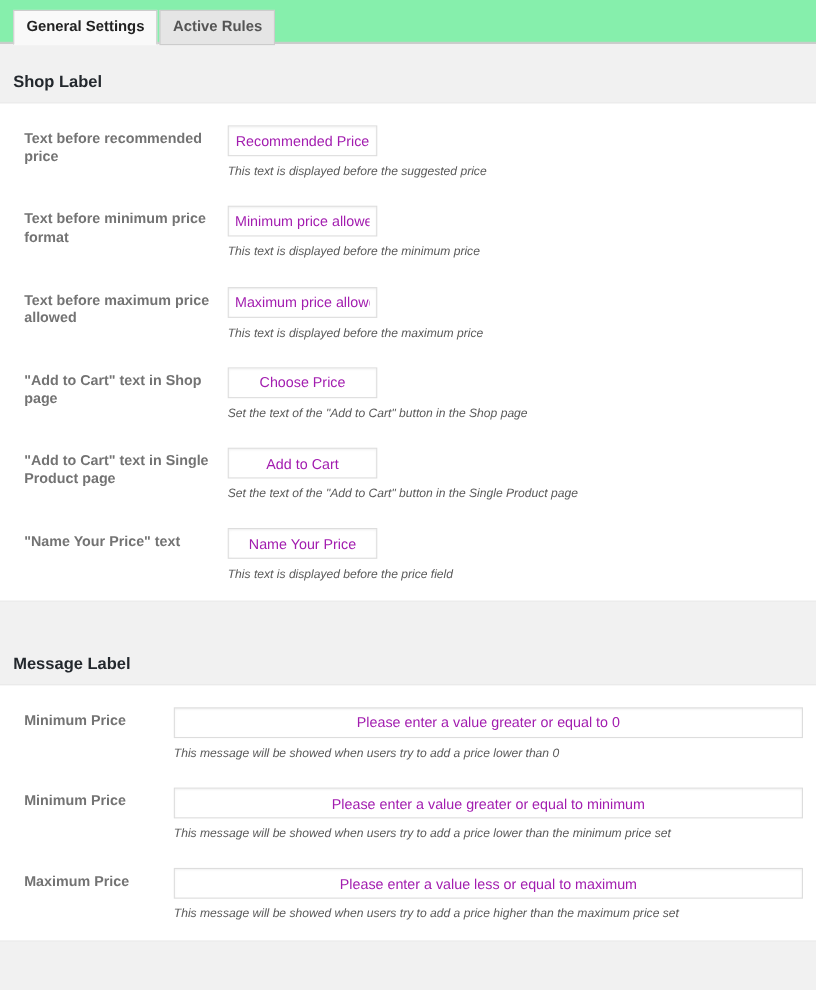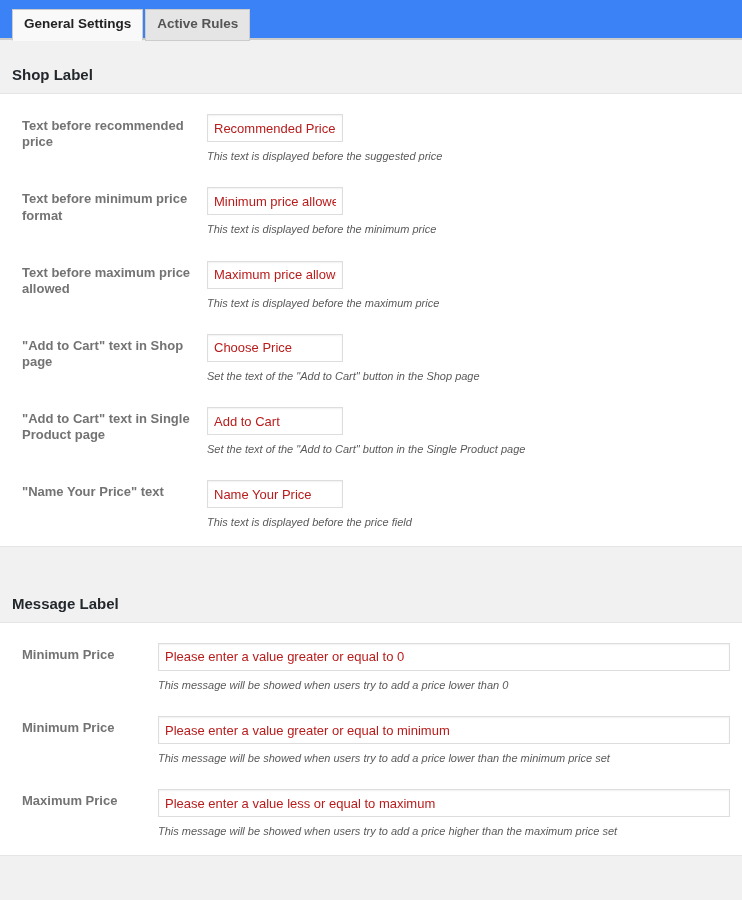--- a/index.html
+++ b/index.html
@@ -16,21 +16,21 @@
     overflow: hidden;
   }
 
   
   .tab-bar {
     position: relative;
     height: 40px;
     padding: 9px 0 0 12px;
     box-sizing: border-box;
     border-bottom: 1px solid #ccc;
-    background: #3b82f6;
+    background: #86efac;
   }
   .tab-bar:after {
     content: "";
     position: absolute;
     left: 0; right: 0; bottom: 0;
     height: 1px;
     background: #ccc;
   }
   .tab {
     position: relative;
@@ -89,28 +89,29 @@
   }
   table.form-table td {
     vertical-align: top;
     padding: 14px 12px 10px 0;
   }
   .panel.wide th { width: 175px; }
 
   input.text-input {
     font-family: "Liberation Sans", sans-serif;
     font-size: 13px;
-    color: #b91c1c;
+    color: #a21caf;
     padding: 4px 6px;
     border: 1px solid #ddd;
     border-radius: 0;
     box-shadow: inset 0 1px 2px rgba(0,0,0,.06);
     background: #fff;
     box-sizing: border-box;
     height: 28px;
+    text-align: center;
   }
   input.text-input.small { width: 136px; }
   input.text-input.large { width: 572px; }
 
   p.description {
     margin: 7px 0 0 0;
     font-size: 11px;
     font-style: italic;
     color: #5a5a5a;
     line-height: 1.3;

